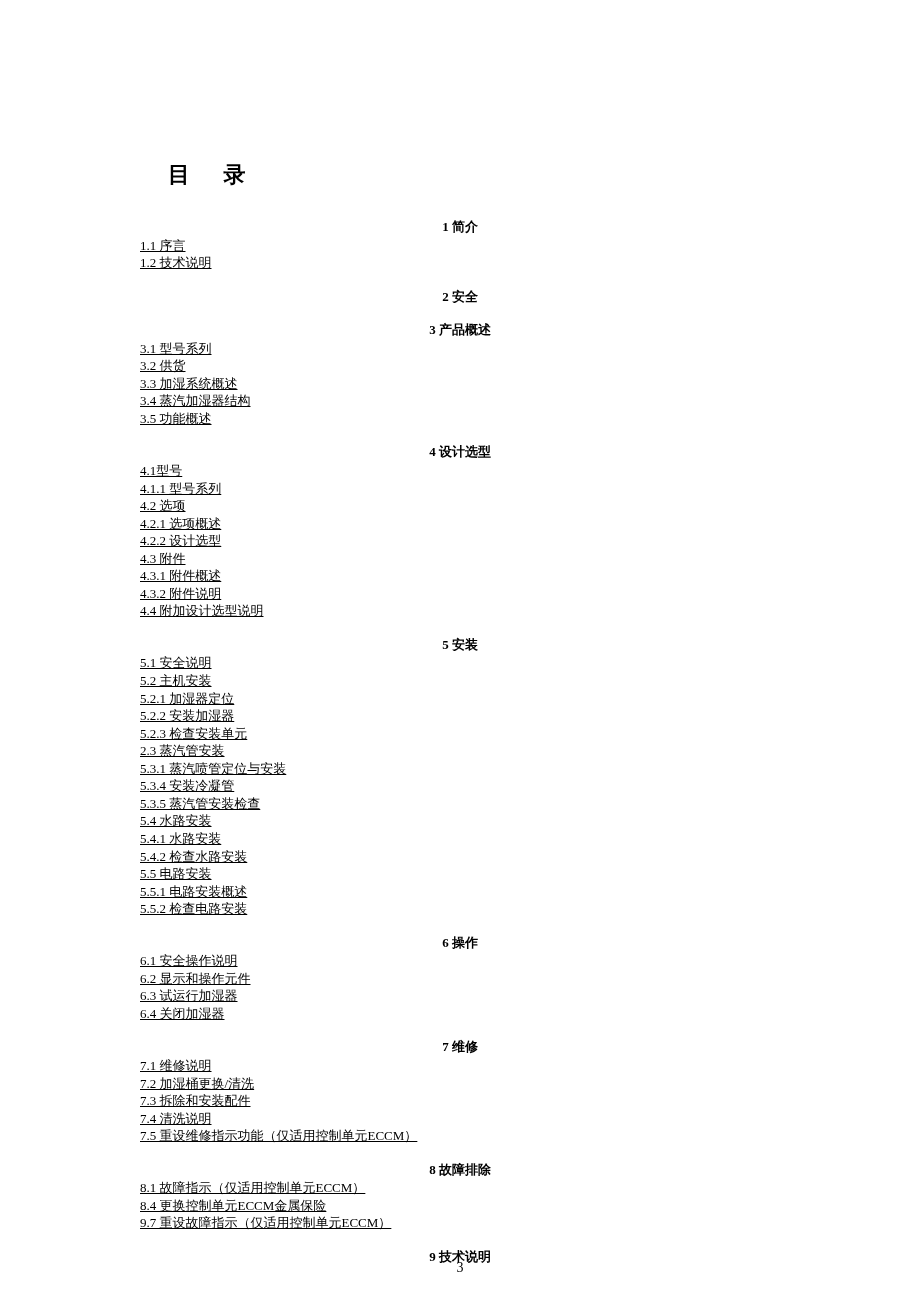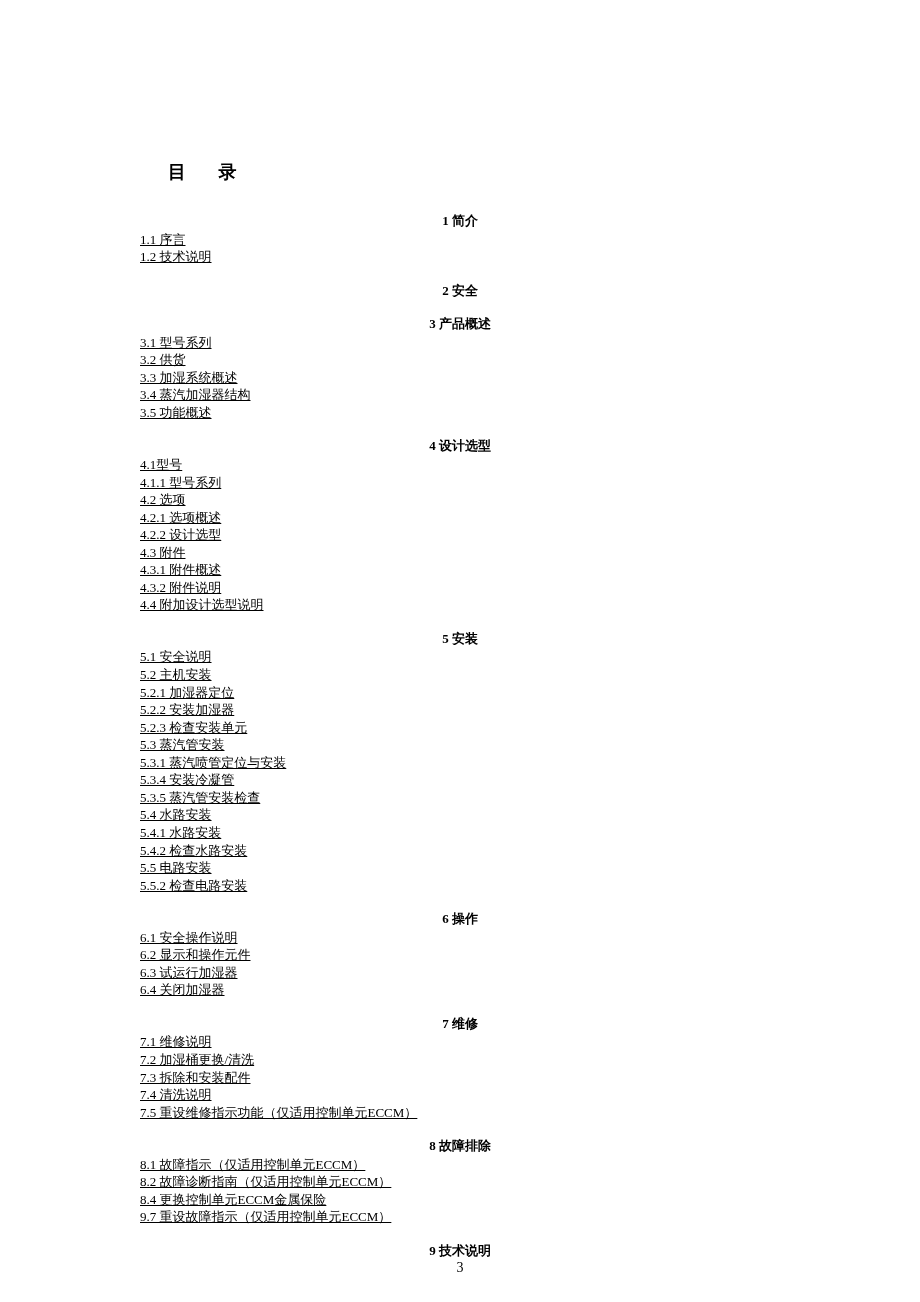--- a/index.html
+++ b/index.html
@@ -10,21 +10,21 @@
     color: #000;
     width: 920px;
     height: 1302px;
     position: relative;
   }
   .page {
     padding: 160px 140px 60px 140px;
     box-sizing: border-box;
   }
   .toc-title {
-    font-size: 18px;
+    font-size: 22px;
     font-weight: bold;
     letter-spacing: 14px;
     margin-bottom: 28px;
     margin-left: 28px;
   }
   .section {
     margin-bottom: 16px;
     font-size: 13px;
     line-height: 1.35;
   }
@@ -83,49 +83,49 @@
         <div class="entry">4.3.2 附件说明</div>
         <div class="entry">4.4 附加设计选型说明</div>
       </div>
       <div class="section">
         <div class="heading">5 安装</div>
         <div class="entry">5.1 安全说明</div>
         <div class="entry">5.2 主机安装</div>
         <div class="entry">5.2.1 加湿器定位</div>
         <div class="entry">5.2.2 安装加湿器</div>
         <div class="entry">5.2.3 检查安装单元</div>
-        <div class="entry">5.3 蒸汽管安装</div>
+        <div class="entry">2.3 蒸汽管安装</div>
         <div class="entry">5.3.1 蒸汽喷管定位与安装</div>
         <div class="entry">5.3.4 安装冷凝管</div>
         <div class="entry">5.3.5 蒸汽管安装检查</div>
         <div class="entry">5.4 水路安装</div>
         <div class="entry">5.4.1 水路安装</div>
         <div class="entry">5.4.2 检查水路安装</div>
         <div class="entry">5.5 电路安装</div>
+        <div class="entry">5.5.1 电路安装概述</div>
         <div class="entry">5.5.2 检查电路安装</div>
       </div>
       <div class="section">
         <div class="heading">6 操作</div>
         <div class="entry">6.1 安全操作说明</div>
         <div class="entry">6.2 显示和操作元件</div>
         <div class="entry">6.3 试运行加湿器</div>
         <div class="entry">6.4 关闭加湿器</div>
       </div>
       <div class="section">
         <div class="heading">7 维修</div>
         <div class="entry">7.1 维修说明</div>
         <div class="entry">7.2 加湿桶更换/清洗</div>
         <div class="entry">7.3 拆除和安装配件</div>
         <div class="entry">7.4 清洗说明</div>
         <div class="entry">7.5 重设维修指示功能（仅适用控制单元ECCM）</div>
       </div>
       <div class="section">
         <div class="heading">8 故障排除</div>
         <div class="entry">8.1 故障指示（仅适用控制单元ECCM）</div>
-        <div class="entry">8.2 故障诊断指南（仅适用控制单元ECCM）</div>
         <div class="entry">8.4 更换控制单元ECCM金属保险</div>
         <div class="entry">9.7 重设故障指示（仅适用控制单元ECCM）</div>
       </div>
       <div class="section">
         <div class="heading">9 技术说明</div>
       </div>
     </div>
 </div>
 
 <div class="page-number">3</div>

